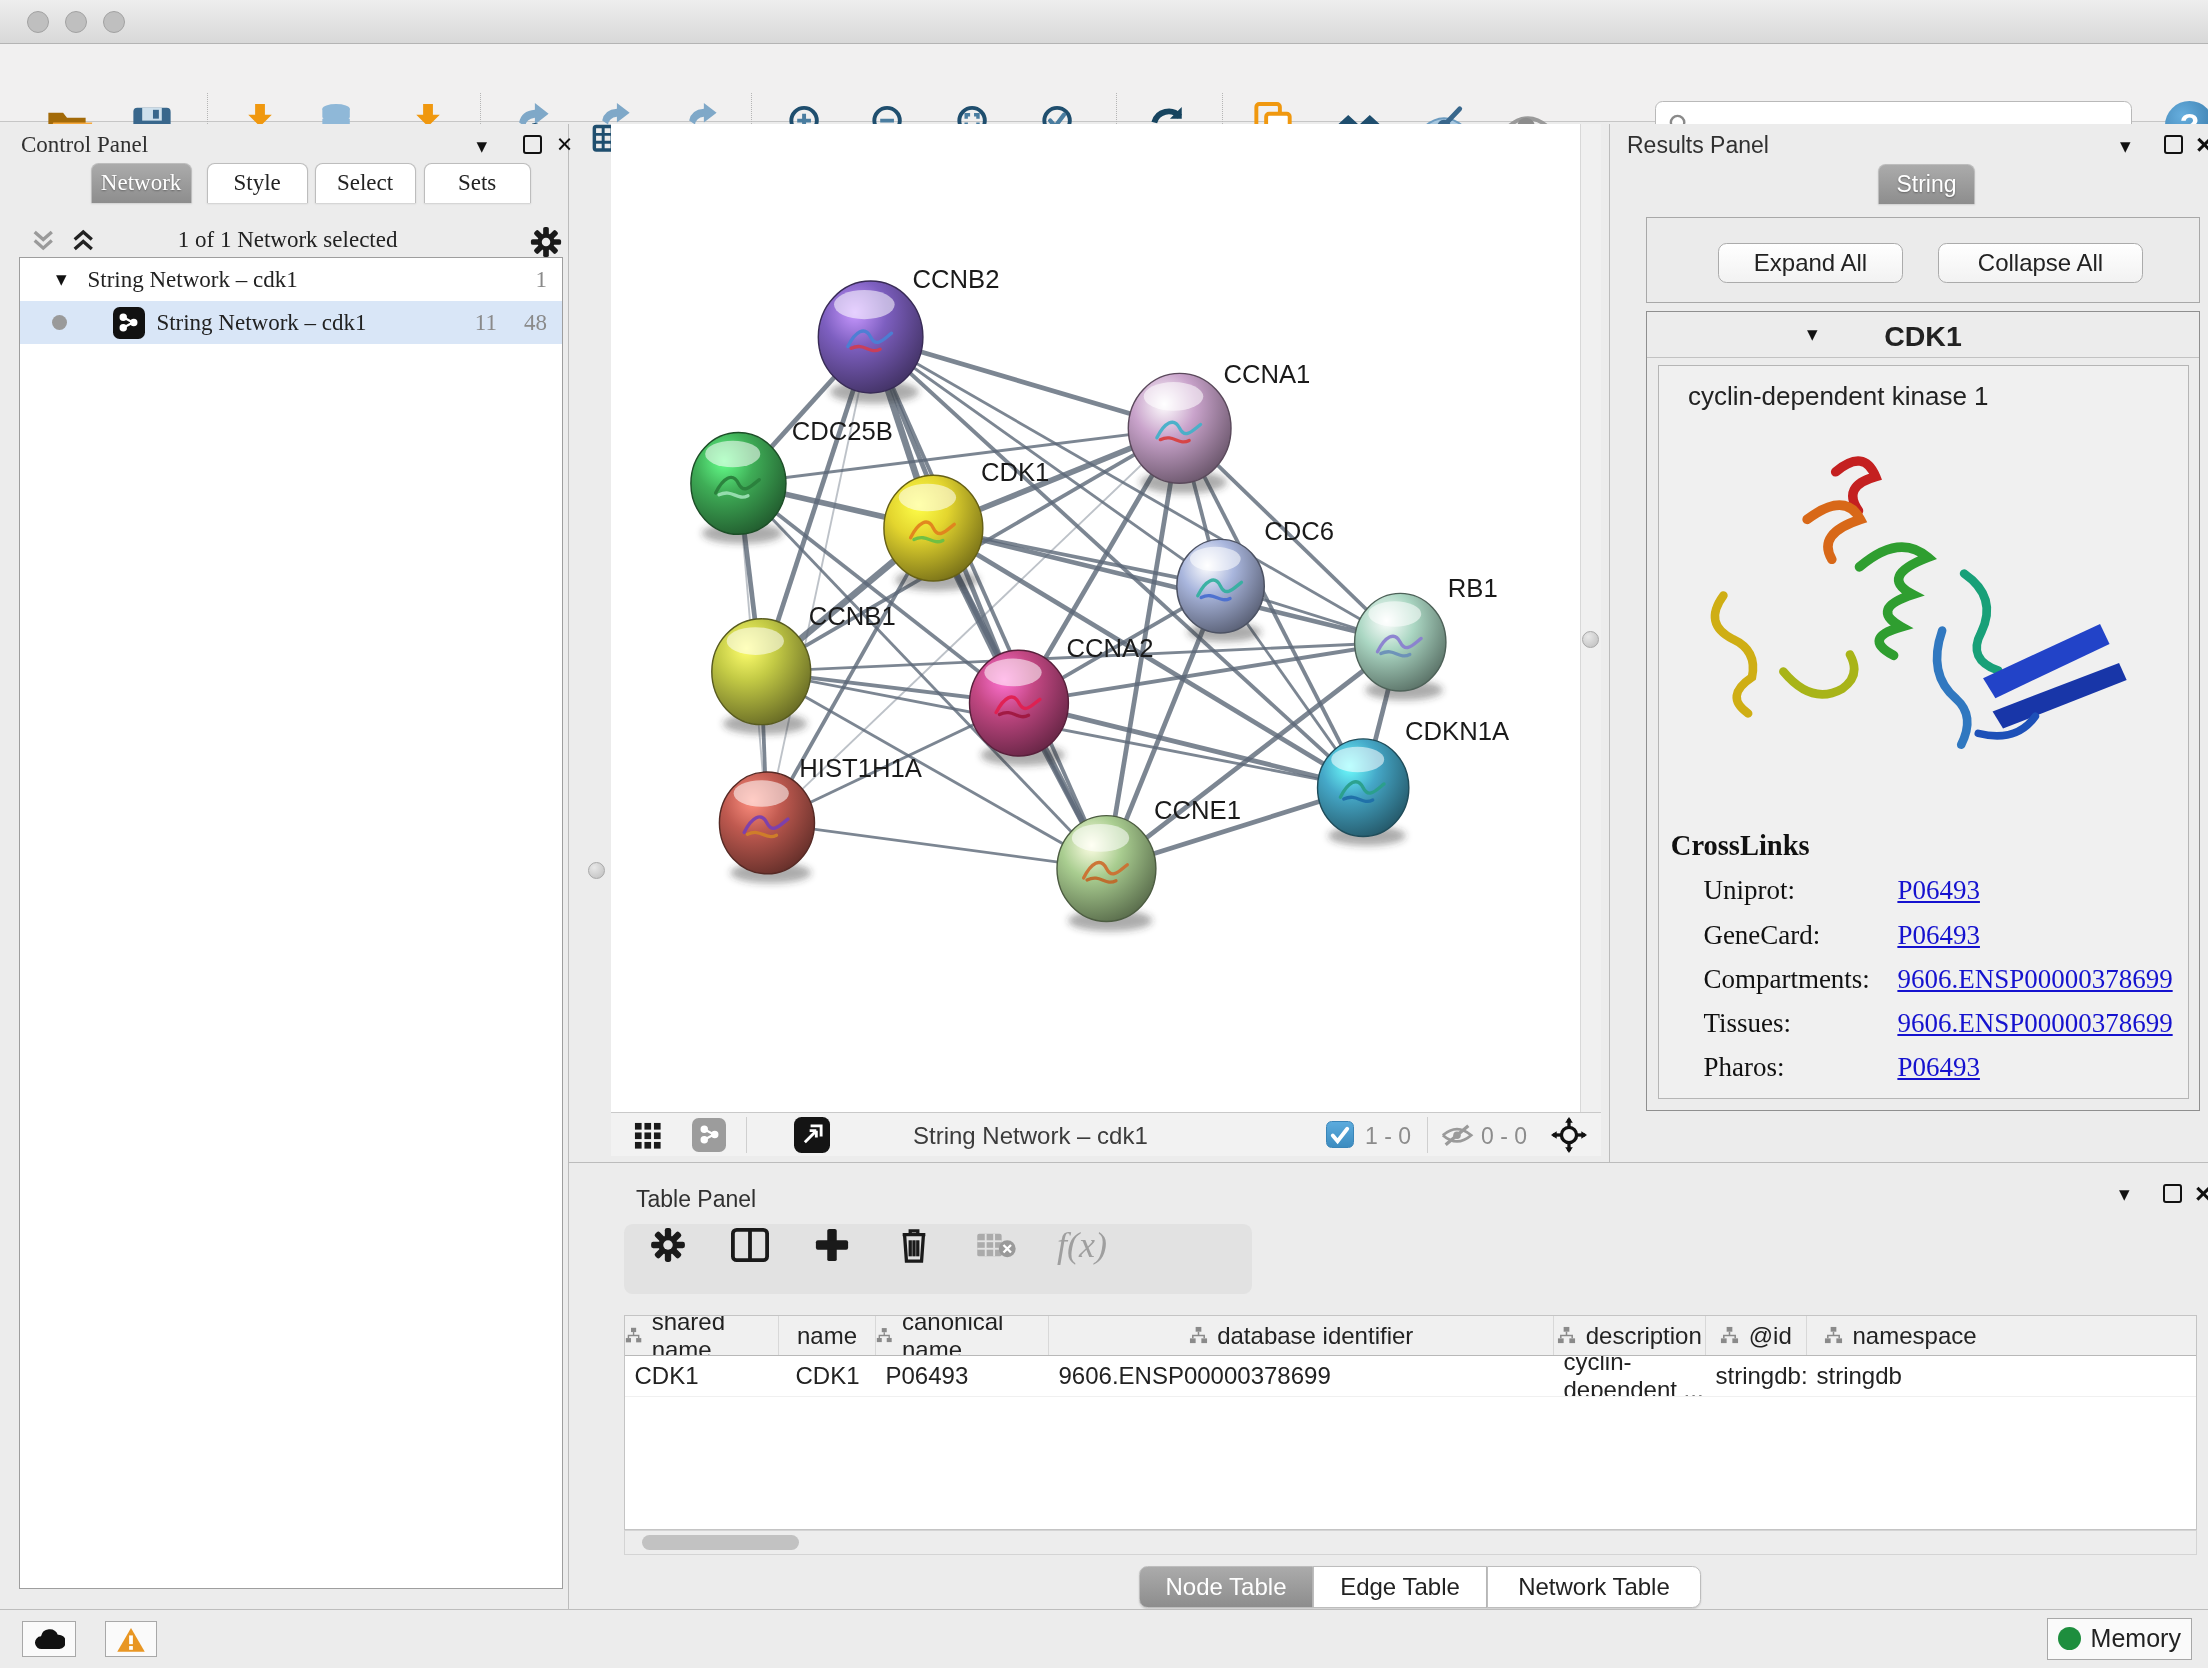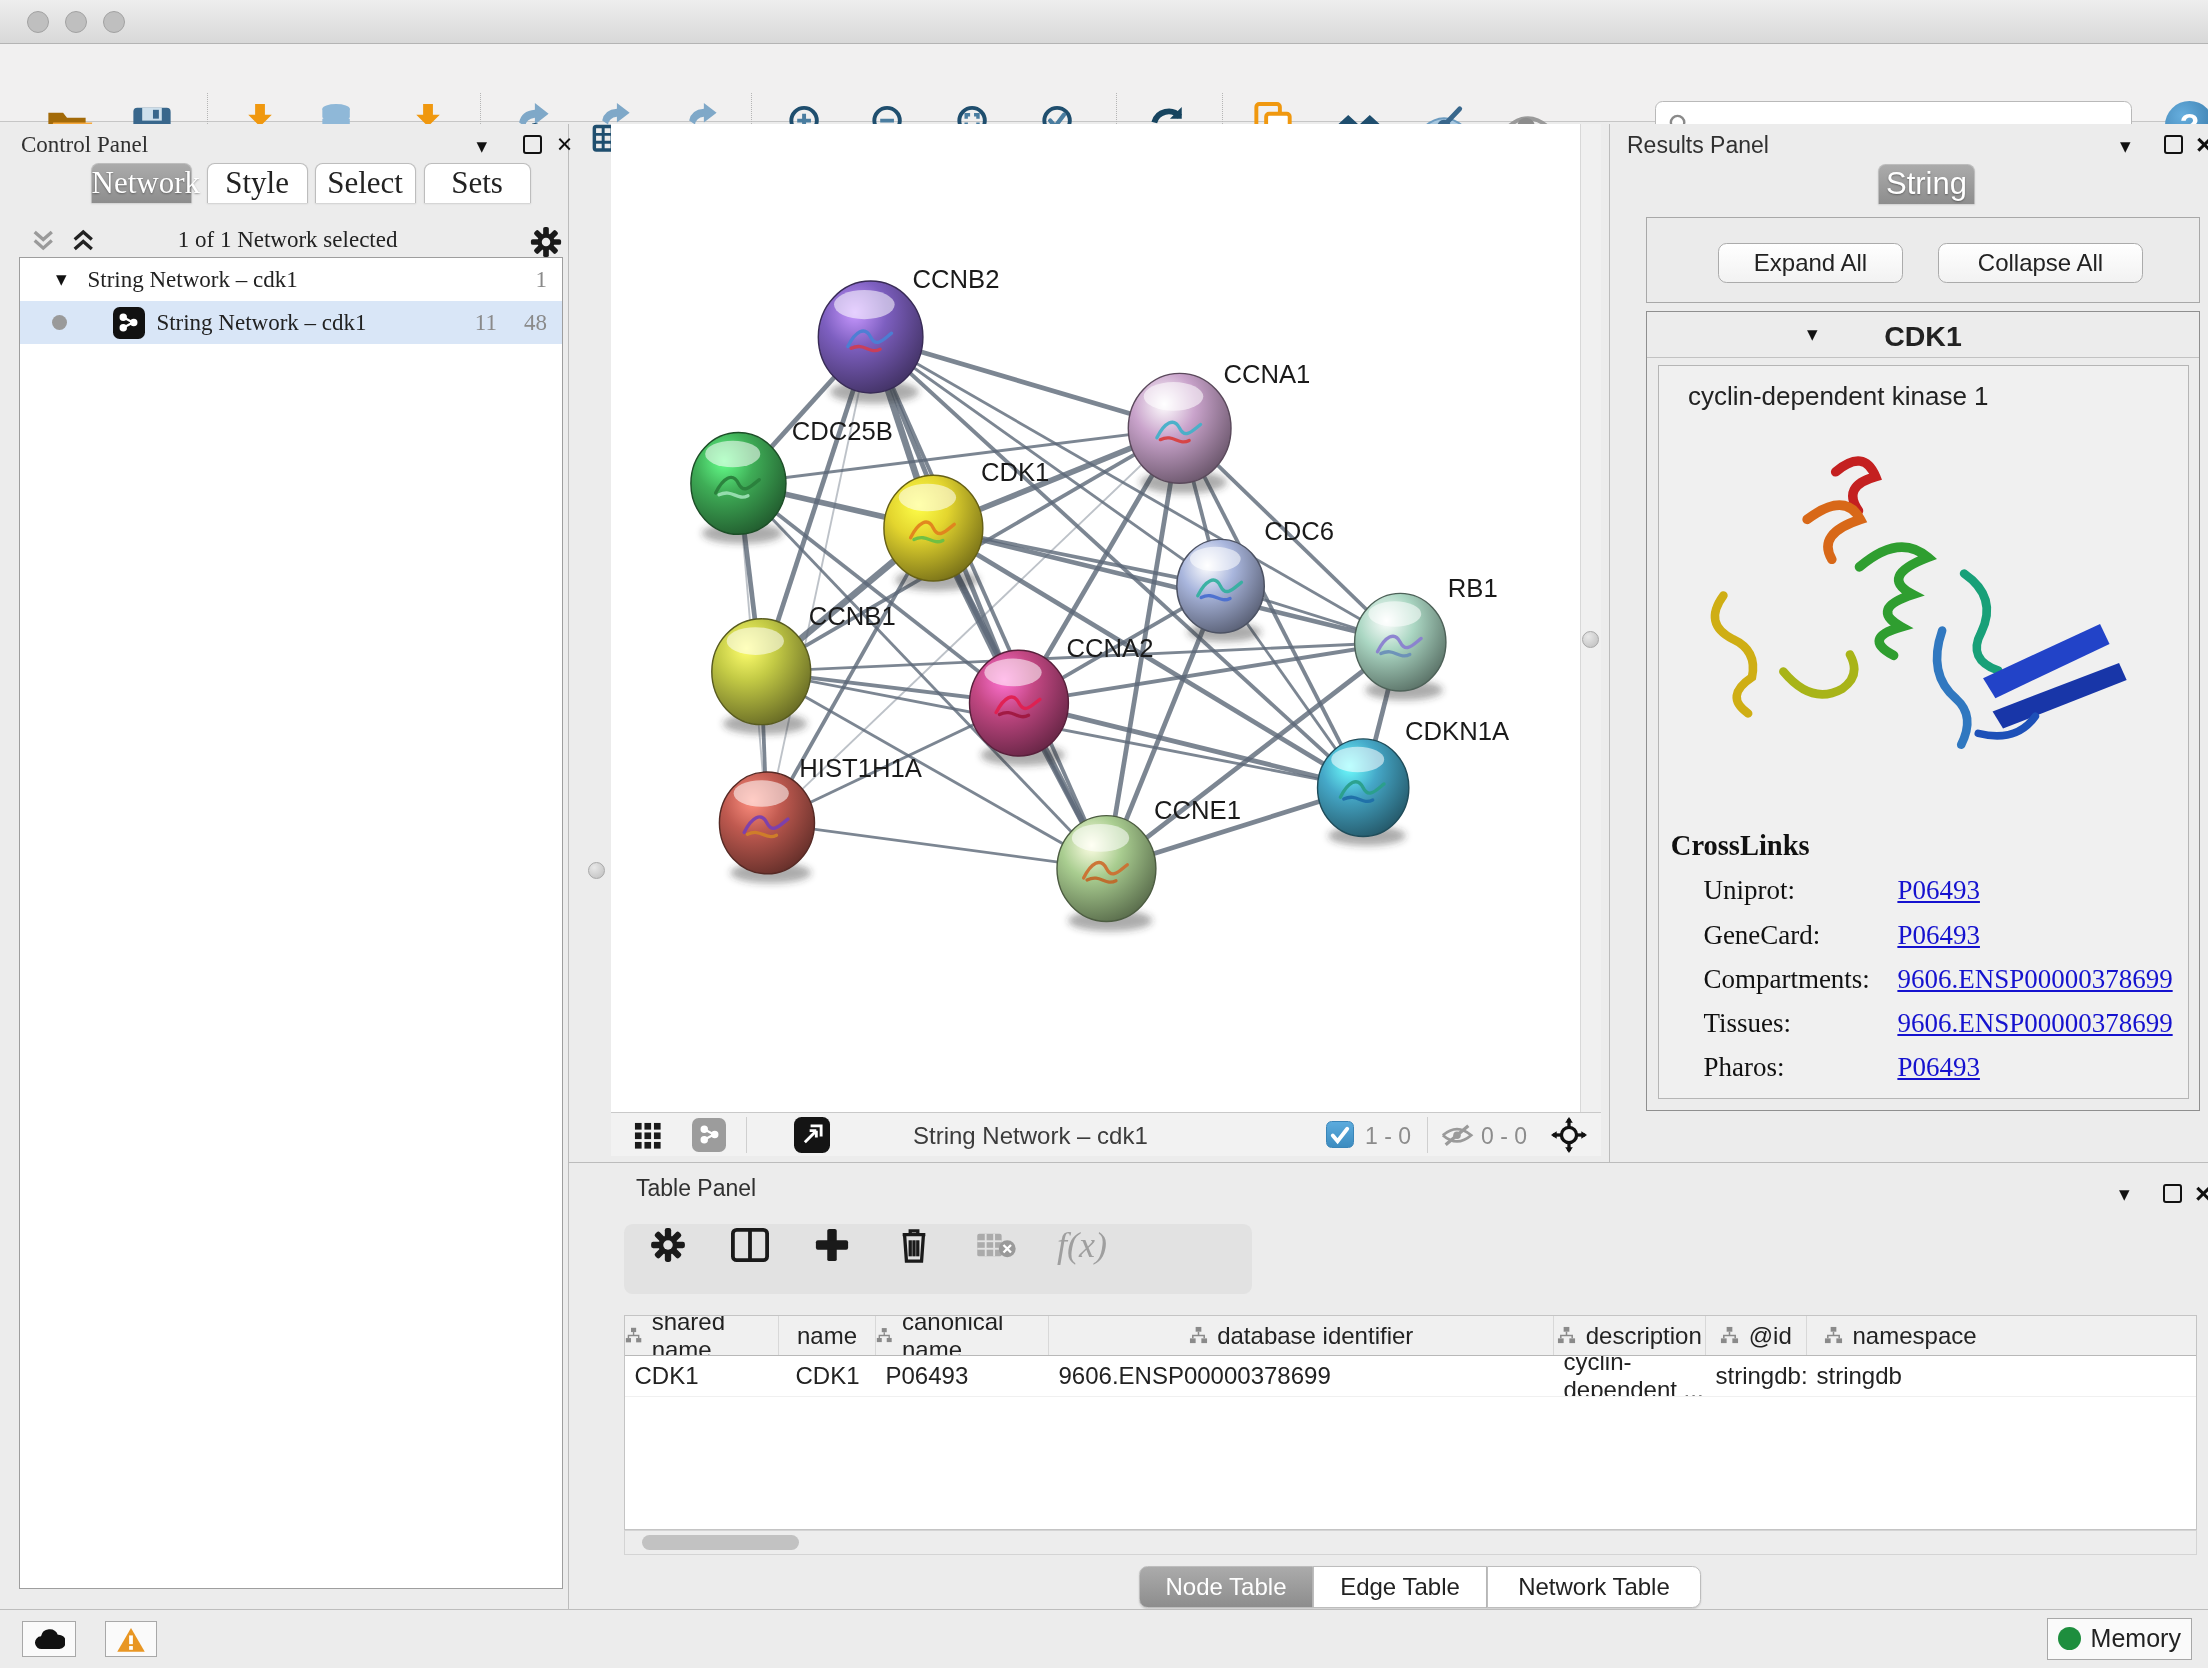--- a/index.html
+++ b/index.html
@@ -24,21 +24,21 @@
   .helpbtn { position:absolute; left:2165px; top:57px; width:49px; height:49px; border-radius:50%;
     background:radial-gradient(circle at 35% 30%, #66aede, #2f6f9f); color:#fff; font-weight:bold;
     font-size:32px; text-align:center; line-height:48px; }
 
   
   .panel-title { font-size:23px; color:#303030; }
   .caret { font-size:21px; color:#111; }
   .sq-icon { width:19px; height:19px; border:2.4px solid #111; border-radius:2.9px; display:inline-block; }
   .x-icon { font-size:28.5px; font-weight:bold; color:#111; line-height:19px; }
   .tab { position:absolute; height:40px; background:#fff; border:1px solid #bdbdbd; border-bottom:none;
-    border-radius:7.6px 7.6px 0 0; text-align:center; line-height:38px; font-size:31px; box-shadow:0 1px 1.9px rgba(0,0,0,.12); }
+    border-radius:7.6px 7.6px 0 0; text-align:center; line-height:38px; font-size:23px; box-shadow:0 1px 1.9px rgba(0,0,0,.12); }
   .tab.sel { background:linear-gradient(#ababab,#8d8d8d); color:#fff; text-shadow:0 1px 1.9px rgba(0,0,0,.35); }
 
   
   .control-panel { position:absolute; left:7.6px; top:124px; width:561px; height:1486px;
     background:#ececec; border-right:1px solid #bcbcbc;font-family:Liberation Serif, serif; }
   .cp-head { position:absolute; left:13.3px; top:7.6px; }
   .cp-selbar { position:absolute; left:0; top:95px; width:100%; height:42px; }
   .cp-status { position:absolute; left:0; top:7.6px; width:100%; text-align:center; font-size:23px; }
   .tree-box { position:absolute; left:11.4px; top:133px; width:544px; height:1332px;
     background:#fff; border:1px solid #9e9e9e; }
@@ -80,21 +80,21 @@
   .rp-inner { position:absolute; left:11.4px; top:53px; width:531px; height:734px;
     background:#f0f0f0; border:1px solid #b5b5b5; }
   .xlinks { position:absolute; left:19px; top:464px; font-family:"Liberation Serif",serif; font-size:27px; color:#111; }
   .xl-row { display:flex; margin-top:13.3px; }
   .xl-label { width:219px; padding-left:25px; }
   .xl-val a, .xl-val { color:#1512cf; text-decoration:underline; }
 
   
   .table-panel { position:absolute; left:569px; top:1162px; width:1640px; height:447px;
     background:#ececec; border-top:1px solid #bcbcbc; }
-  .tp-title { position:absolute; left:67px; top:12px; }
+  .tp-title { position:absolute; left:67px; top:23px; }
   .tp-toolbar { position:absolute; left:55px; top:61px; width:628px; height:70px;
     background:#e2e2e2; border-radius:8.6px; display:flex; align-items:flex-start; gap:40px; padding-left:23px; }
   .tp-toolbar .ic { width:42px; height:42px; display:flex; align-items:center; justify-content:center; }
   .fx { font-family:"Liberation Serif",serif; font-style:italic; font-size:36px; color:#9f9f9f; }
   .grid-table { position:absolute; left:55px; top:152px; width:1573px; height:215px;
     background:#fff; border:1px solid #c4c4c4; overflow:hidden; }
   .thead { display:flex; height:40px; background:#f0f0f0; border-bottom:1px solid #b8b8b8; }
   .th { display:flex; align-items:center; justify-content:center; gap:9.5px; font-size:24px;
     border-right:1px solid #d8d8d8; flex-shrink:0; overflow:hidden; }
   .trow { display:flex; height:41px; border-bottom:1px solid #f0f0f0; }

